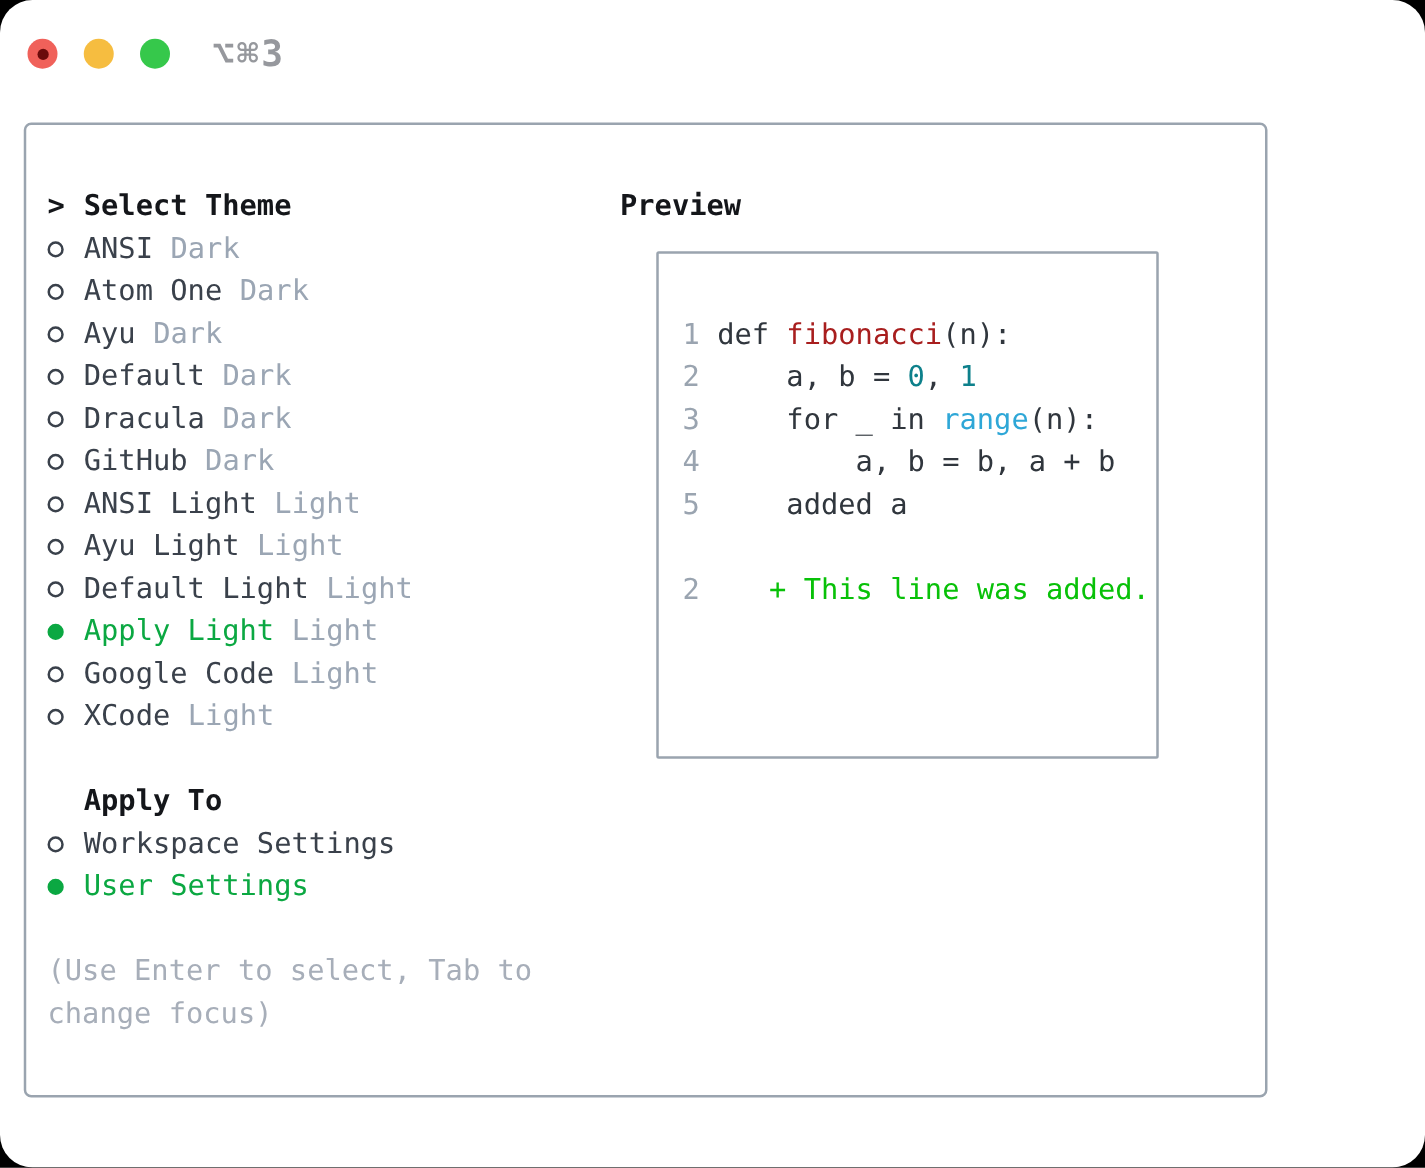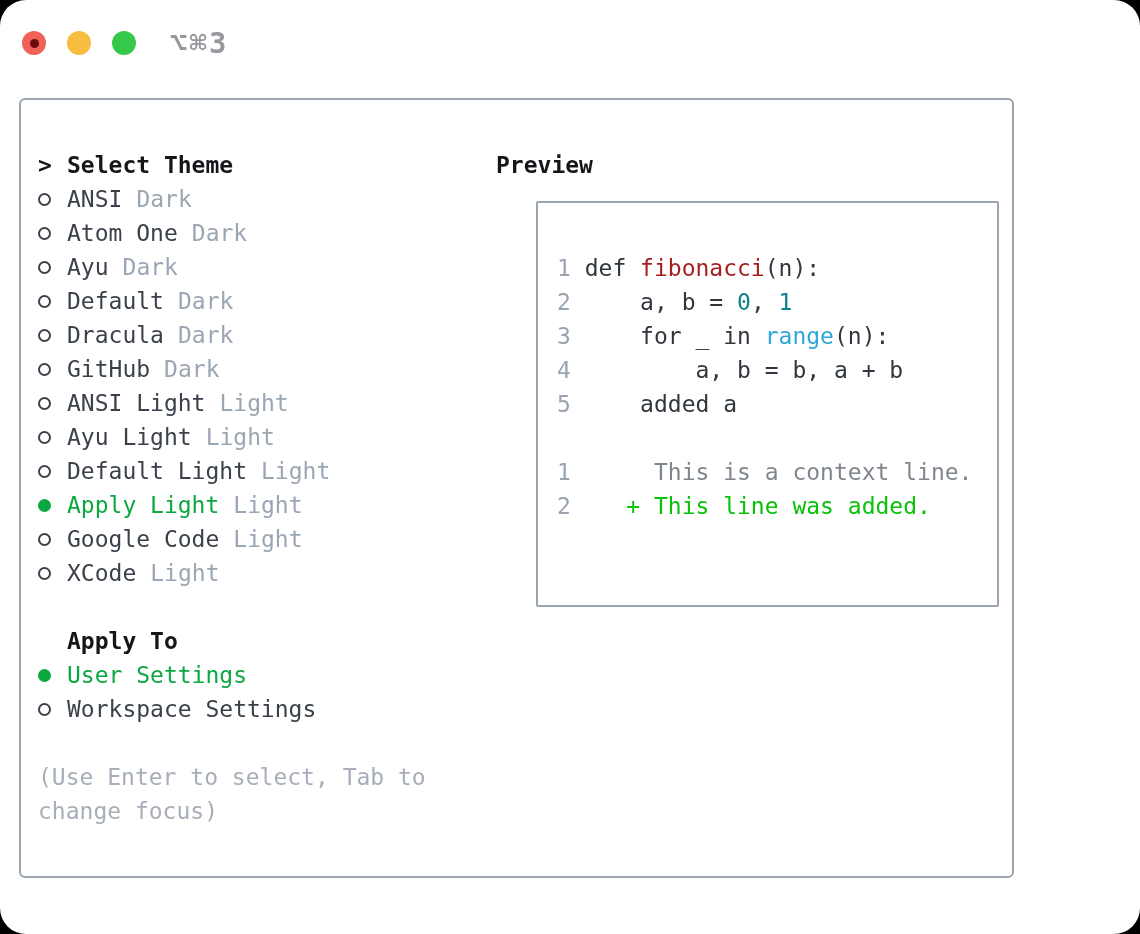--- a/index.html
+++ b/index.html
@@ -34,21 +34,21 @@
   .circle{width:13px;height:13px;border:2px solid var(--item);border-radius:50%;box-sizing:border-box;display:inline-block;}
   .circle.filled{background:var(--sel);border-color:var(--sel);}
   .opt-name{color:var(--item);white-space:pre;}
   .opt-name.sel{color:var(--sel);}
   .variant{color:var(--variant);margin-left:14px;white-space:pre;}
   .spacer{height:34px;}
   .hint{color:var(--hint);font-size:23px;line-height:34px;width:420px;}
   
   .preview-header{position:absolute;left:475px;top:48px;height:34px;line-height:34px;
     font-size:23px;font-weight:700;color:var(--header);}
-  .preview-box{position:absolute;left:515px;top:101px;width:463px;height:406px;
+  .preview-box{position:absolute;left:504px;top:101px;width:402px;height:406px;
     border:2px solid var(--border);border-radius:2px;box-sizing:border-box;background:#fff;}
   .code{padding:48px 0 0 19px;}
   .code-line{height:34px;line-height:34px;white-space:pre;font-size:23px;}
   .tk-num{color:var(--num);}
   .tk-plain{color:var(--plain);}
   .tk-fn{color:var(--fn);}
   .tk-lit{color:var(--lit);}
   .tk-bi{color:var(--bi);}
   .tk-ctx{color:var(--ctx);}
   .tk-del{color:var(--del);}
@@ -181,48 +181,47 @@
 
       <div class="row">
         <span class="marker"></span>
         <span class="header-text">Apply To</span>
       </div>
 
       <div>
 
           <div class="row option">
             <span class="marker">
+              <span class="circle"></span>
+            </span>
+            <span class="opt-name">Workspace Settings</span>
+          </div>
+
+          <div class="row option">
+            <span class="marker">
               <span class="circle filled"></span>
             </span>
             <span class="opt-name sel">User Settings</span>
-          </div>
-
-          <div class="row option">
-            <span class="marker">
-              <span class="circle"></span>
-            </span>
-            <span class="opt-name">Workspace Settings</span>
           </div>
 
       </div>
 
       <div class="spacer"></div>
 
       <div class="hint">(Use Enter to select, Tab to change focus)</div>
     </div>
 
     <div class="preview-header">Preview</div>
 
     <div class="preview-box">
       <div class="code">
           <div class="code-line"><span class="tk-num">1 </span><span class="tk-plain">def </span><span class="tk-fn">fibonacci</span><span class="tk-plain">(n):</span></div>
           <div class="code-line"><span class="tk-num">2</span><span class="tk-plain">     a, b = </span><span class="tk-lit">0</span><span class="tk-plain">, </span><span class="tk-lit">1</span></div>
           <div class="code-line"><span class="tk-num">3</span><span class="tk-plain">     for _ in </span><span class="tk-bi">range</span><span class="tk-plain">(n):</span></div>
           <div class="code-line"><span class="tk-num">4</span><span class="tk-plain">         a, b = b, a + b</span></div>
           <div class="code-line"><span class="tk-num">5</span><span class="tk-plain">     added a</span></div>
           <div class="code-line"><span class="tk-plain"></span></div>
-          <div class="code-line"><span class="tk-num">1</span><span class="tk-ctx">      This is a context line.</span></div>
           <div class="code-line"><span class="tk-num">2</span><span class="tk-plain">    </span><span class="tk-add">+ This line was added.</span></div>
         </div>
     </div>
 
   </div>
 </div>
 
 </body></html>

